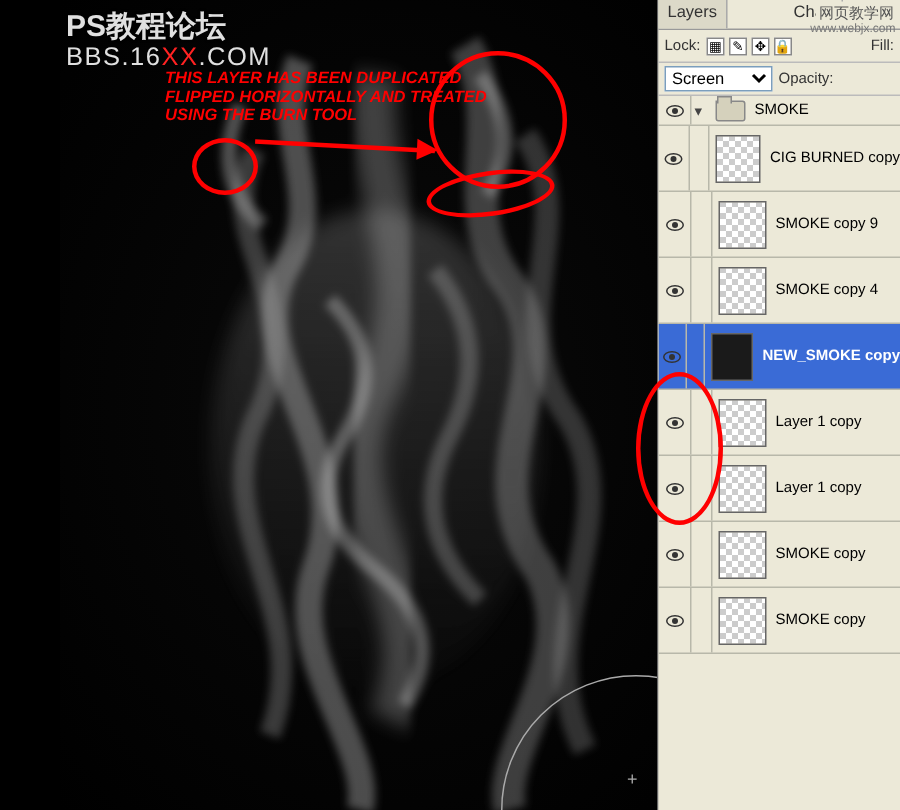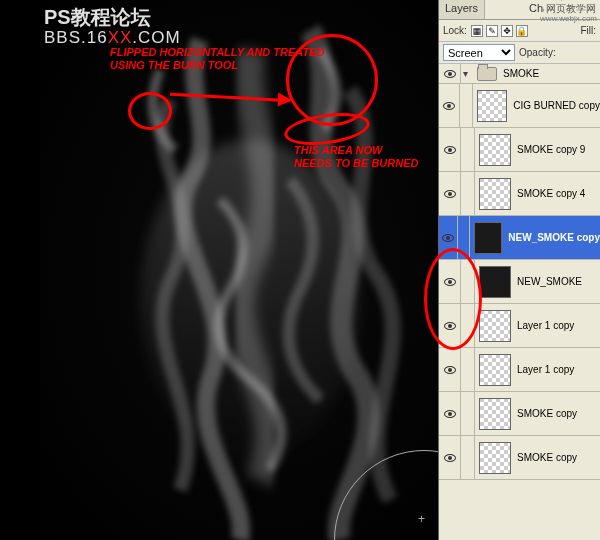--- a/index.html
+++ b/index.html
@@ -91,26 +91,23 @@
       <path d="M280 50 Q310 90 285 130" stroke="#ccc" stroke-width="10" fill="none" opacity="0.45"></path>
     </g>
   </svg>
 
   <div class="watermark-top">PS教程论坛</div>
   <div class="watermark-bbs">
     <span>BBS.16</span><span class="watermark-numbers">XX</span><span>.COM</span>
   </div>
 
   <div class="anno1">
+    <div>THIS LAYER HAS BEEN DUPLICATED</div>
     <div>FLIPPED HORIZONTALLY AND TREATED</div>
     <div>USING THE BURN TOOL</div>
-  </div>
-  <div class="anno2">
-    <div>THIS AREA NOW</div>
-    <div>NEEDS TO BE BURNED</div>
   </div>
 
   <div class="red-circle circ1"></div>
   <div class="red-circle circ2"></div>
   <div class="ellipse1"></div>
   <div class="arrow-line"></div>
 
   <div class="brush-circle"></div>
   <div class="brush-cross">+</div>
 </div>
@@ -182,28 +179,20 @@
           </div>
     <div class="link-col"></div>
     <div class="thumb dark"></div>
     <span class="layer-name">NEW_SMOKE copy</span>
         </div>
         <div class="layer-row">
     <div class="vis-col">
             <span class="eye"></span>
           </div>
     <div class="link-col"></div>
-    <div class="thumb dark"></div>
-    <span class="layer-name">NEW_SMOKE</span>
-        </div>
-        <div class="layer-row">
-    <div class="vis-col">
-            <span class="eye"></span>
-          </div>
-    <div class="link-col"></div>
     <div class="thumb checker"></div>
     <span class="layer-name">Layer 1 copy</span>
         </div>
         <div class="layer-row">
     <div class="vis-col">
             <span class="eye"></span>
           </div>
     <div class="link-col"></div>
     <div class="thumb checker"></div>
     <span class="layer-name">Layer 1 copy</span>

